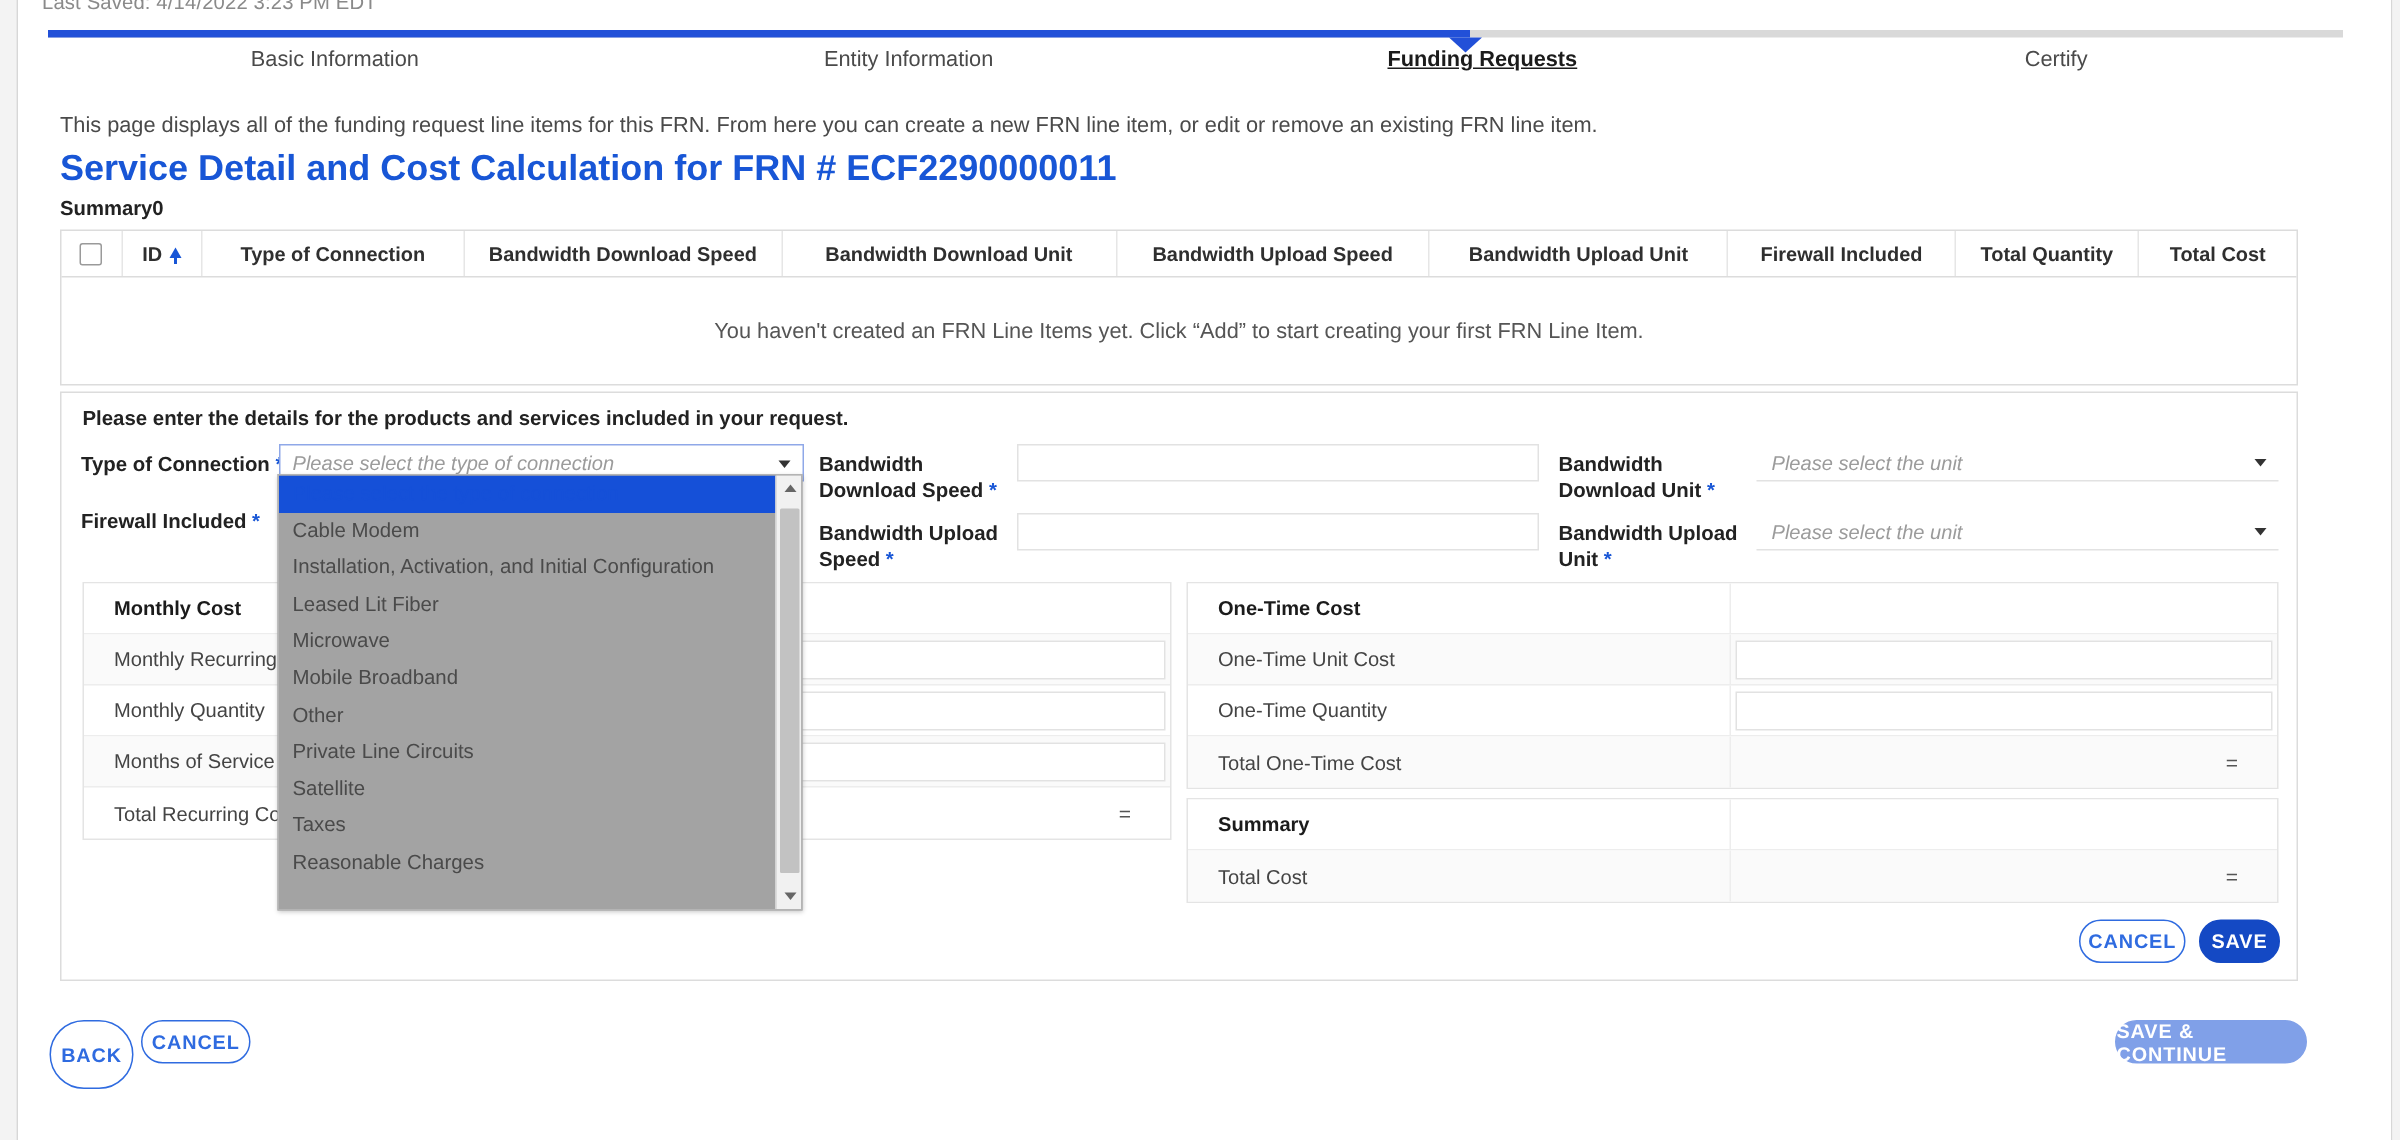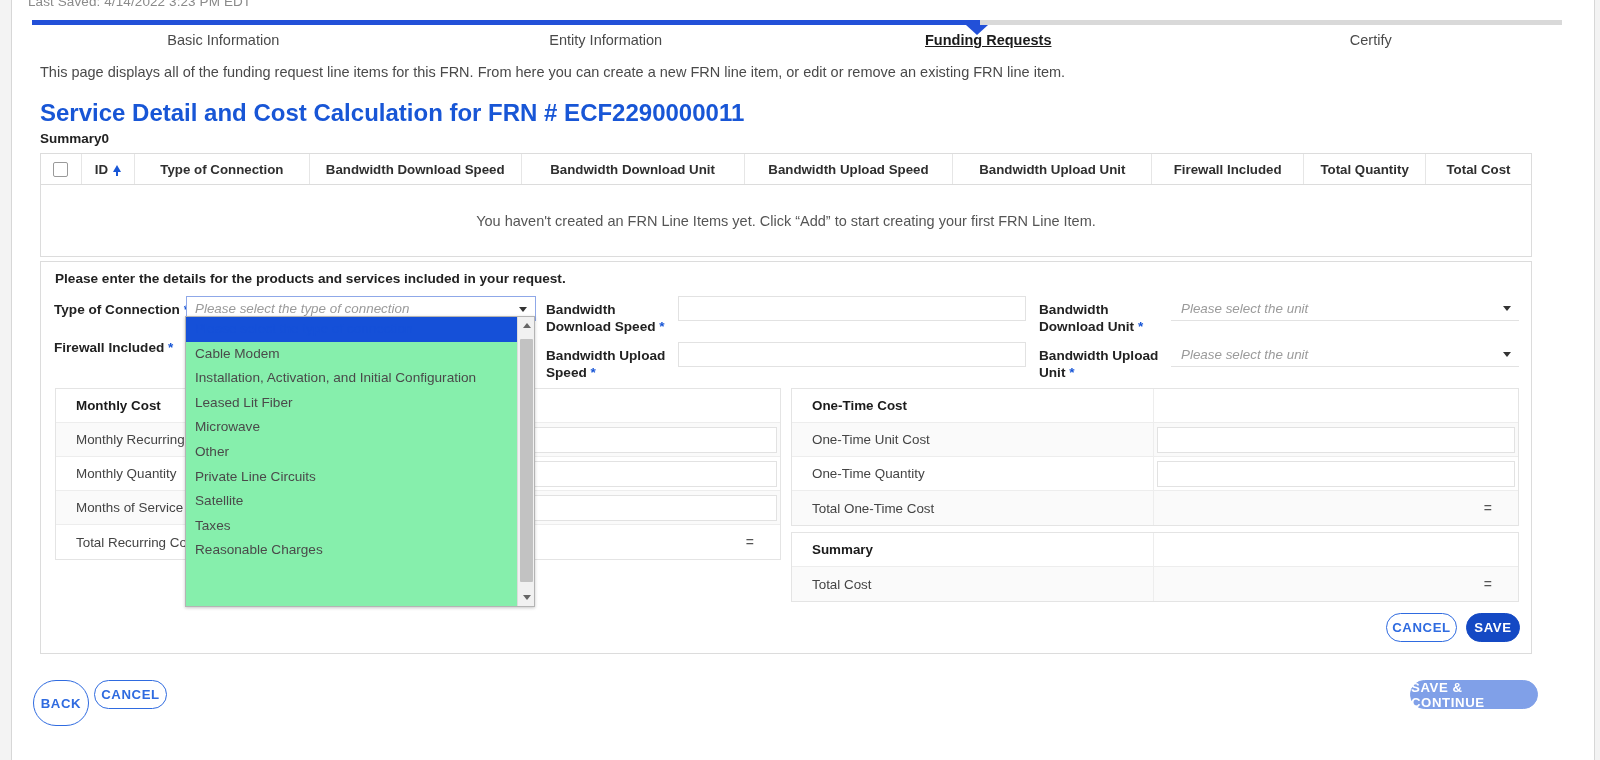--- a/index.html
+++ b/index.html
@@ -60,21 +60,21 @@
     position: absolute; left: 32px; top: 12px; width: 1530px;
     display: flex;
   }
   .step {
     flex: 1; text-align: center;
     font-size: 14.5px; color: #4a4a4a;
   }
   .step.current { color: #1b1b1b; font-weight: bold; text-decoration: underline; }
 
   .intro {
-    position: absolute; left: 40px; top: 64px;
+    position: absolute; left: 40px; top: 76px;
     font-size: 14.5px; color: #4a4a4a;
   }
 
   .page-title {
     position: absolute; left: 40px; top: 99px;
     font-size: 24px; font-weight: bold; color: #1856d6;
   }
 
   .summary-label {
     position: absolute; left: 40px; top: 131px;
@@ -227,21 +227,21 @@
     background: #1449c4; border: 1px solid #1449c4; color: #fff;
   }
   .btn-disabled {
     background: #80a0e8; border: 1px solid #80a0e8; color: #fff;
   }
 
   
   .dd {
     position: absolute; left: 185px; top: 316px;
     width: 350px; height: 291px;
-    background: #86efac;
+    background: #a3a3a3;
     border: 1px solid #b4b4b4;
     box-shadow: 0 1px 3px rgba(0,0,0,.22);
     z-index: 50;
     overflow: hidden;
   }
   .dd-list {
     position: absolute; left: 0; top: 0; right: 17px; bottom: 0;
     padding-top: 0;
   }
   .dd-item {
@@ -444,20 +444,21 @@
   <div class="btn btn-outline" style="left:94px; top:680px; width:73px; height:29px;">CANCEL</div>
   <div class="btn btn-disabled" style="left:1410px; top:680px; width:128px; height:29px;">SAVE &amp; CONTINUE</div>
 
   <div class="dd">
     <div class="dd-list">
       <div class="dd-item sel">Please select the type of connection</div>
       <div class="dd-item">Cable Modem</div>
       <div class="dd-item">Installation, Activation, and Initial Configuration</div>
       <div class="dd-item">Leased Lit Fiber</div>
       <div class="dd-item">Microwave</div>
+      <div class="dd-item">Mobile Broadband</div>
       <div class="dd-item">Other</div>
       <div class="dd-item">Private Line Circuits</div>
       <div class="dd-item">Satellite</div>
       <div class="dd-item">Taxes</div>
       <div class="dd-item">Reasonable Charges</div>
     </div>
     <div class="dd-scroll">
       <div class="dd-arrow-btn up">
           <span class="tri-up"></span>
         </div>

